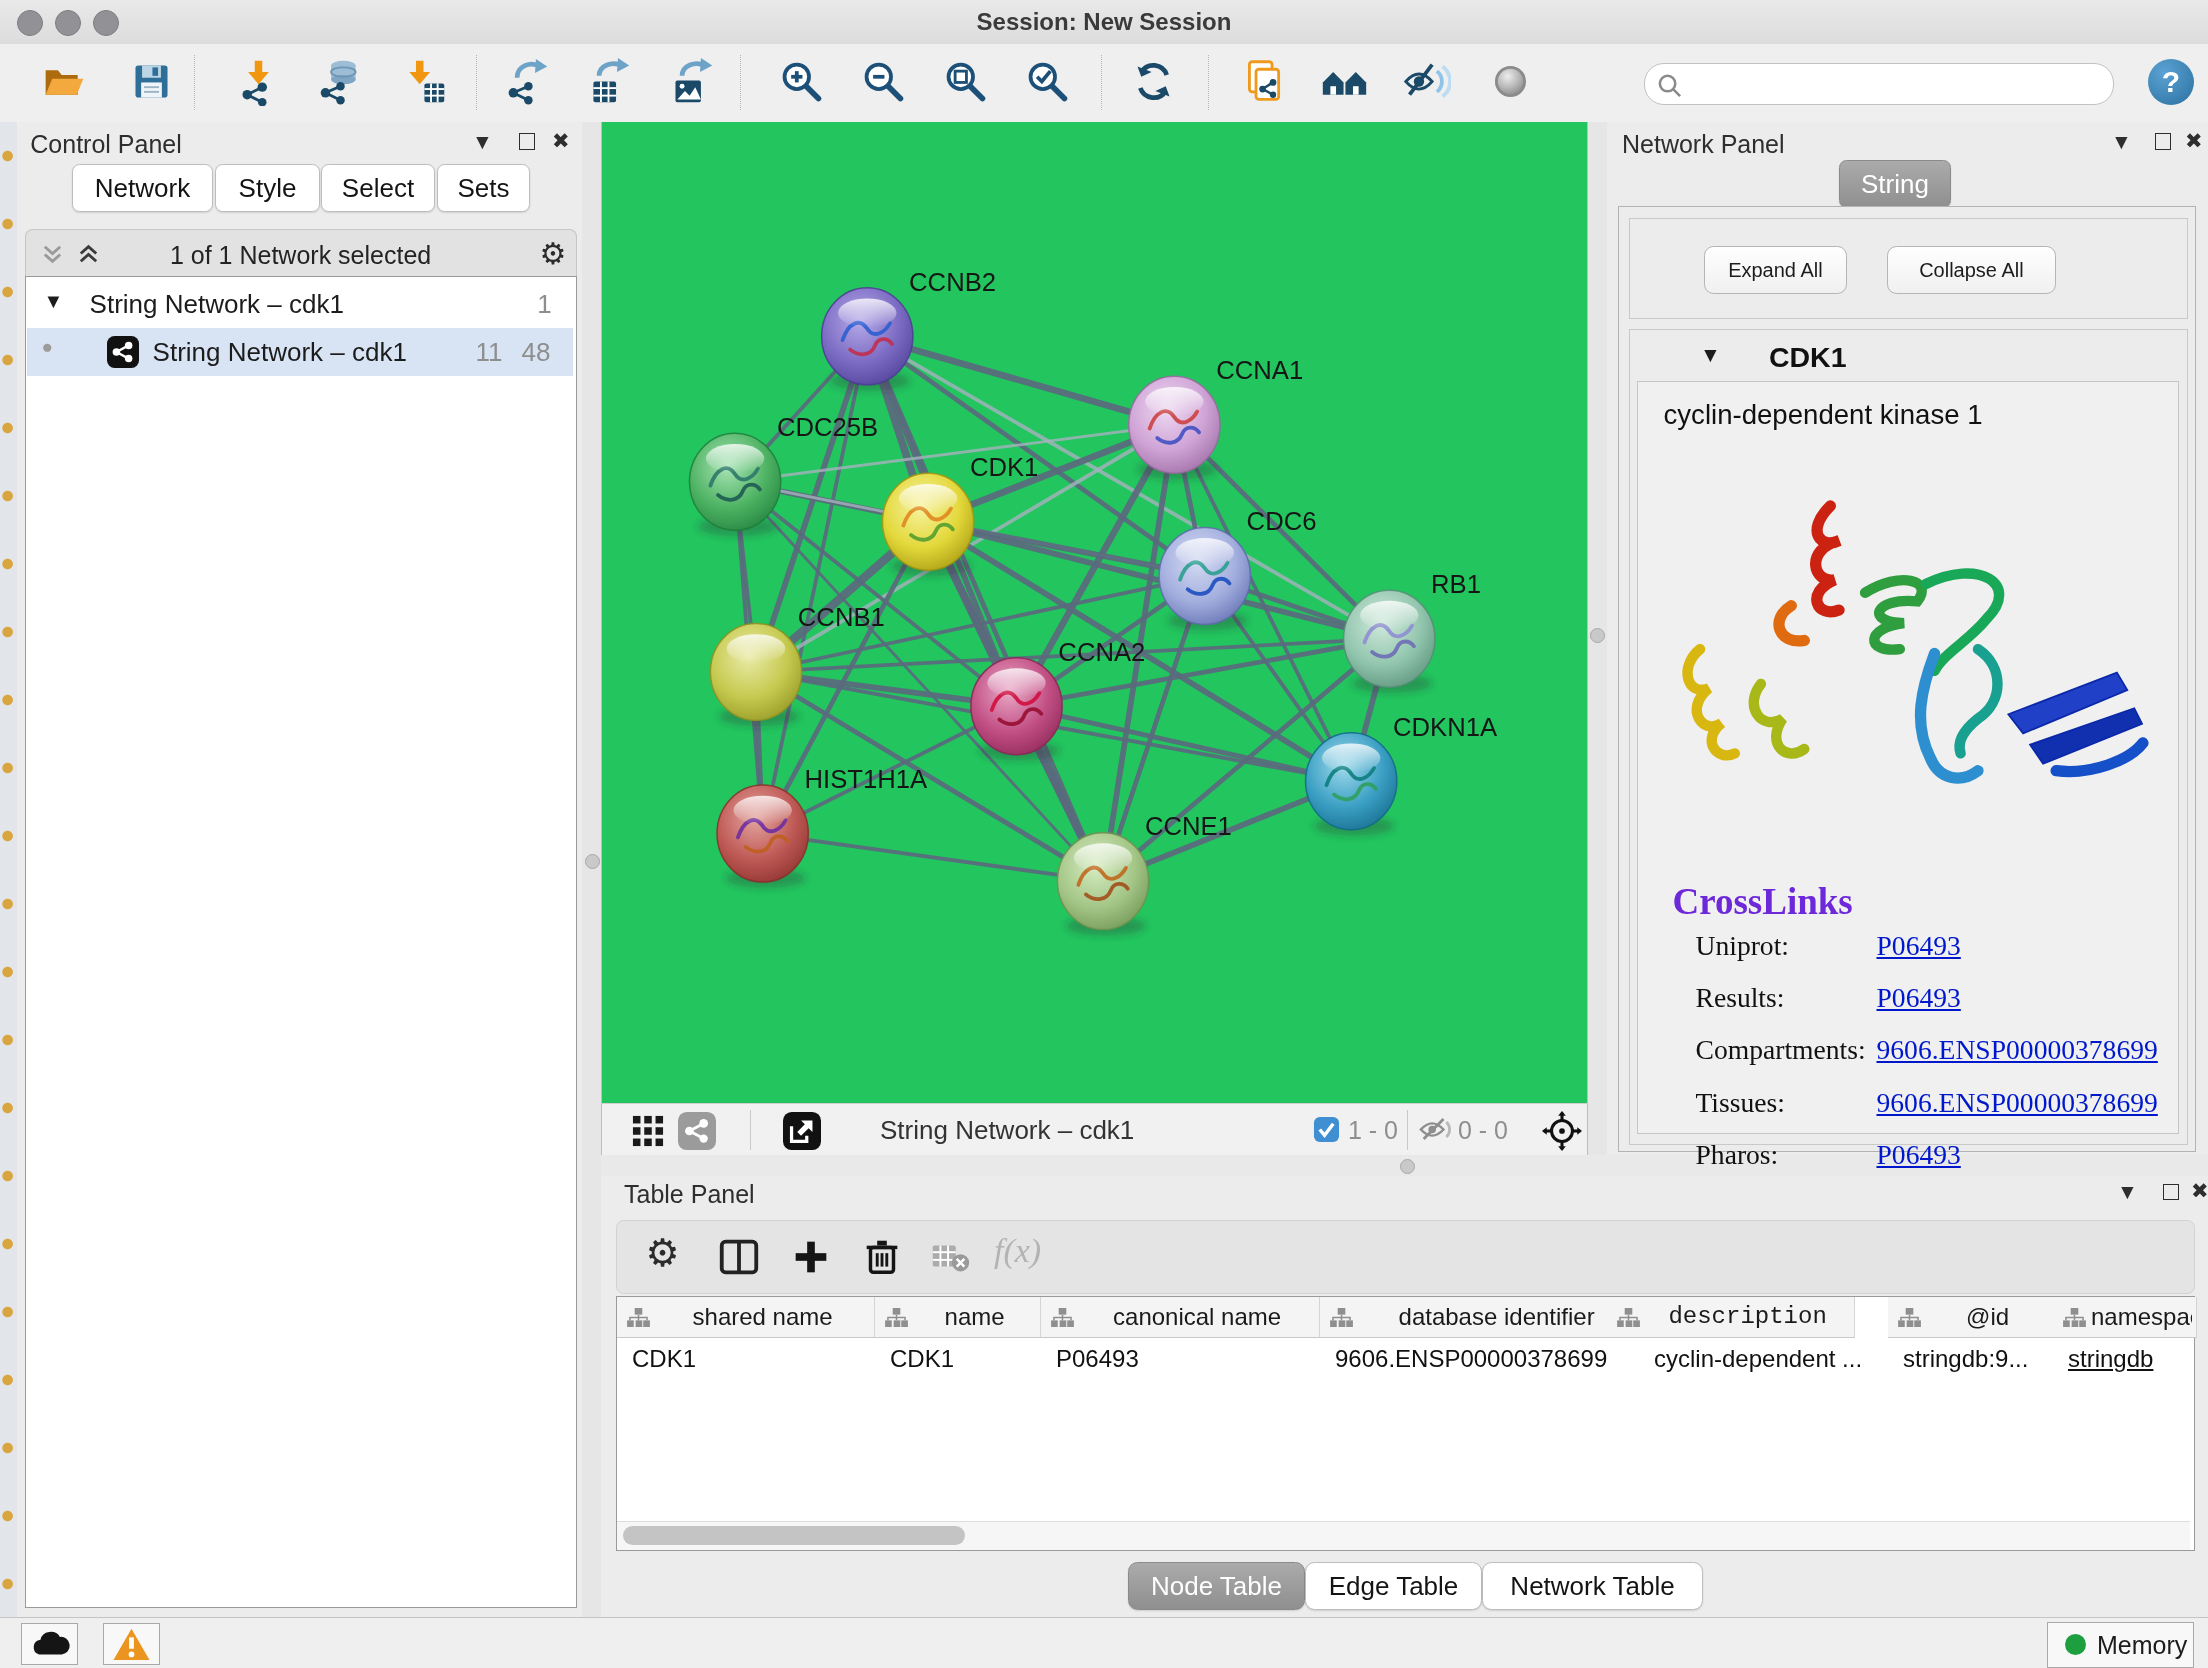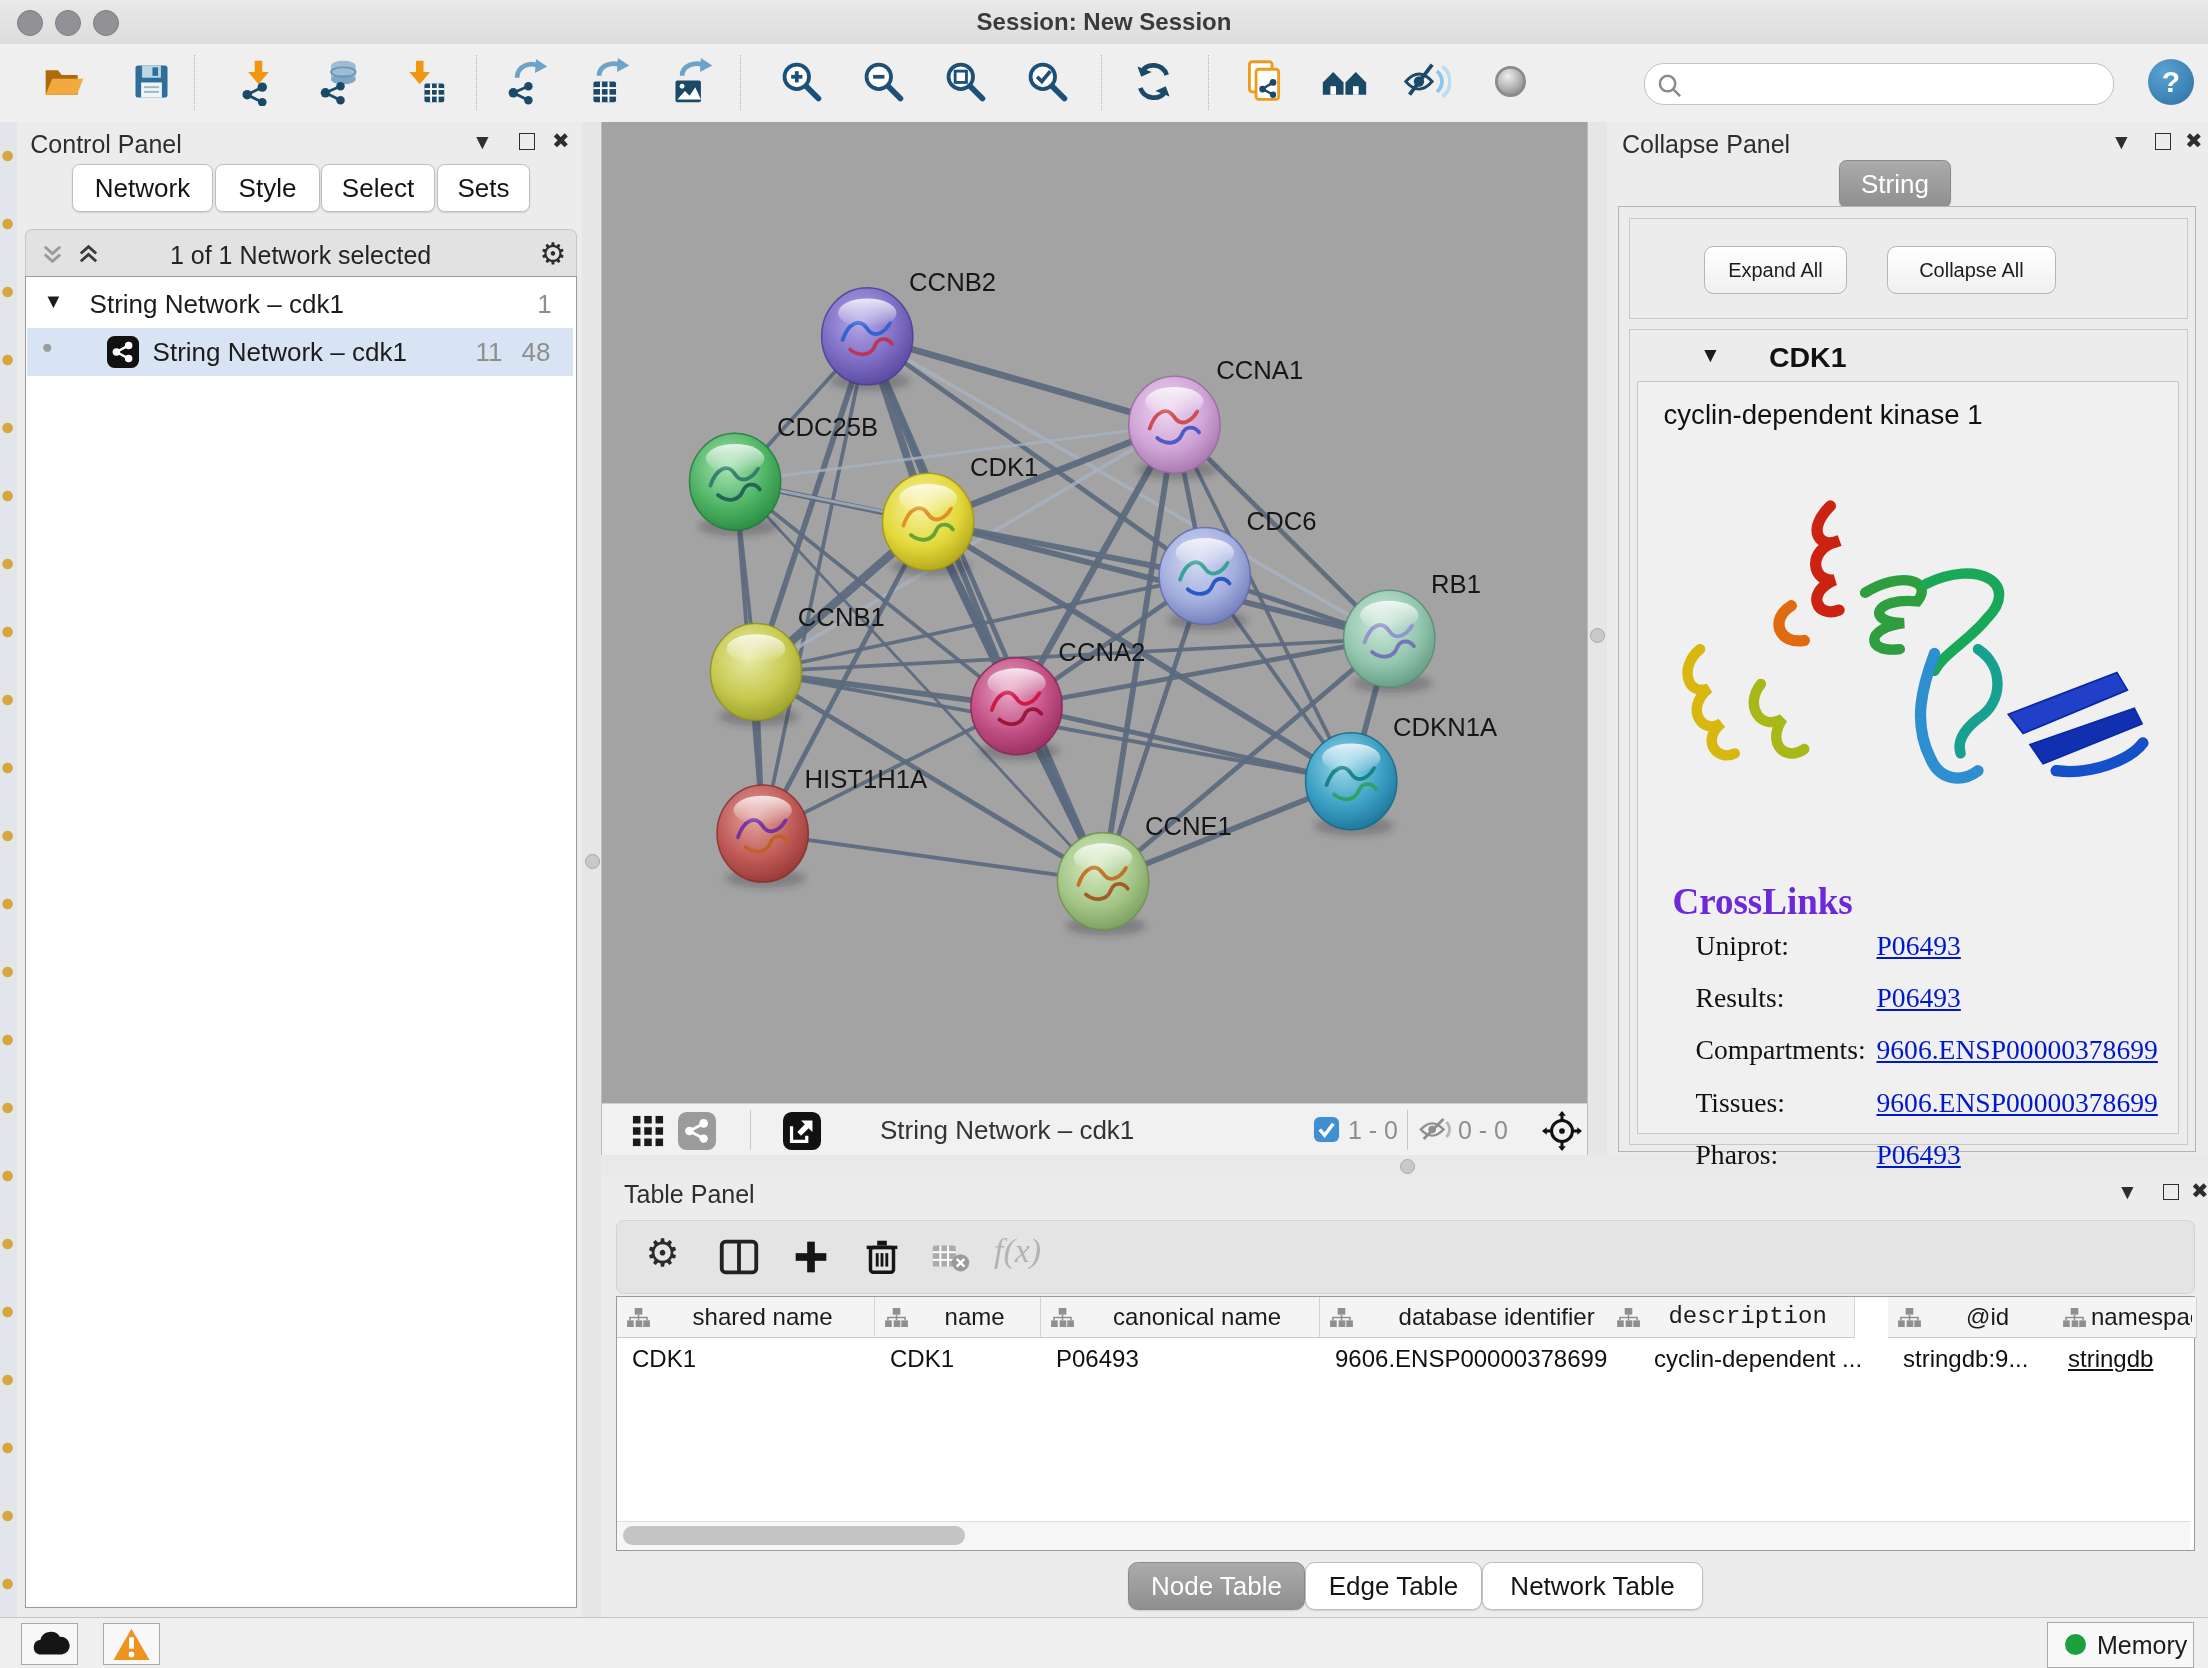--- a/index.html
+++ b/index.html
@@ -37,21 +37,21 @@
   .cp-selector{font-size:25px;color:#232323;}
   .treebox{left:7.6px;top:154px;width:550px;height:1330px;background:#fff;border:1px solid #9a9a9a;}
   .tree-row{position:absolute;left:1px;width:546px;height:46px;font-size:26px;}
   .tree-row.selected{background:#d8e4f4;}
   .count{color:#8e8e8e;}
   .share-badge{position:absolute;width:32px;height:32px;background:#111;border-radius:7.6px;}
   
   .vsplit{background:#e6e6e6;}
   .knob{position:absolute;width:13.3px;height:13.3px;border-radius:50%;background:#c9c9c9;border:1px solid #a8a8a8;}
   
-  .canvas{left:601px;top:122px;width:985px;height:982px;background:#a3a3a3;border-left:1px solid #bdbdbd;border-right:1px solid #bdbdbd;}
+  .canvas{left:601px;top:122px;width:985px;height:982px;background:#22c55e;border-left:1px solid #bdbdbd;border-right:1px solid #bdbdbd;}
   .net-toolbar{left:601px;top:1103px;width:985px;height:51px;background:#f1f1f1;border-top:1px solid #cfcfcf;
                border-left:1px solid #bdbdbd;border-right:1px solid #bdbdbd;}
   .nt-sep{top:5.7px;width:0;height:40px;border-left:1px solid #c9c9c9;}
   .nt-label{font-size:26px;color:#333;}
   .nt-count{font-size:25px;color:#8e8e8e;}
   
   .results-panel{left:1607px;top:122px;width:601px;height:1033px;background:#ececec;}
   .rp-outer{left:11.4px;top:84px;width:576px;height:944px;border:1px solid #b3b3b3;background:#ececec;}
   .rp-btnbox{left:21px;top:95px;width:557px;height:99px;border:1px solid #c9c9c9;}
   .rp-btn{position:absolute;top:27px;height:46px;background:linear-gradient(#ffffff,#f0f0f0);
@@ -555,21 +555,21 @@
         <line x1="2" y1="21" x2="11" y2="21" stroke="#111" stroke-width="3.2"></line>
         <line x1="31" y1="21" x2="40" y2="21" stroke="#111" stroke-width="3.2"></line>
         <path d="M21 0 l-4 5 h8 z" fill="#111"></path>
         <path d="M21 42 l-4-5 h8 z" fill="#111"></path>
         <path d="M0 21 l5-4 v8 z" fill="#111"></path>
         <path d="M42 21 l-5-4 v8 z" fill="#111"></path>
       </svg>
   </div>
 
   <div class="abs results-panel">
-    <div class="abs ptitle" style="left:15px;top:7.6px">Collapse Panel</div>
+    <div class="abs ptitle" style="left:15px;top:7.6px">Network Panel</div>
     <div class="abs pglyph" style="left:504px;top:7.6px">▼</div>
     <span class="abs boxicon" style="left:548px;top:11.4px"></span>
     <div class="abs pglyph" style="left:578px;top:6.7px;font-weight:bold">✖</div>
 
     <div class="tab active" style="left:232px;top:38px;width:110px"><span>String</span></div>
 
     <div class="abs rp-outer">
       <div class="abs rp-btnbox" style="left:9.5px;top:11.4px">
         <div class="rp-btn" style="left:74px;width:141px"><span>Expand All</span></div>
         <div class="rp-btn" style="left:257px;width:167px"><span>Collapse All</span></div>

